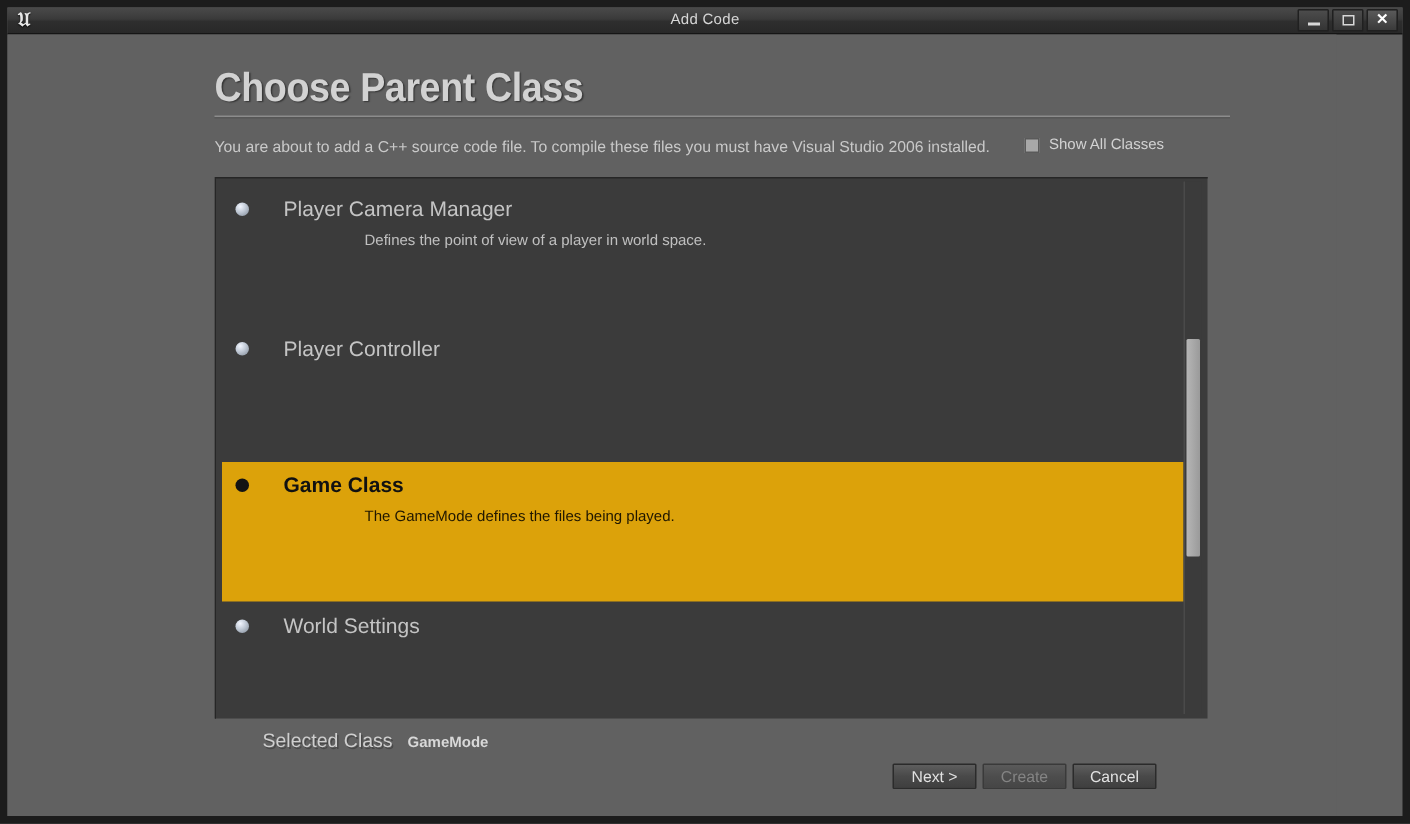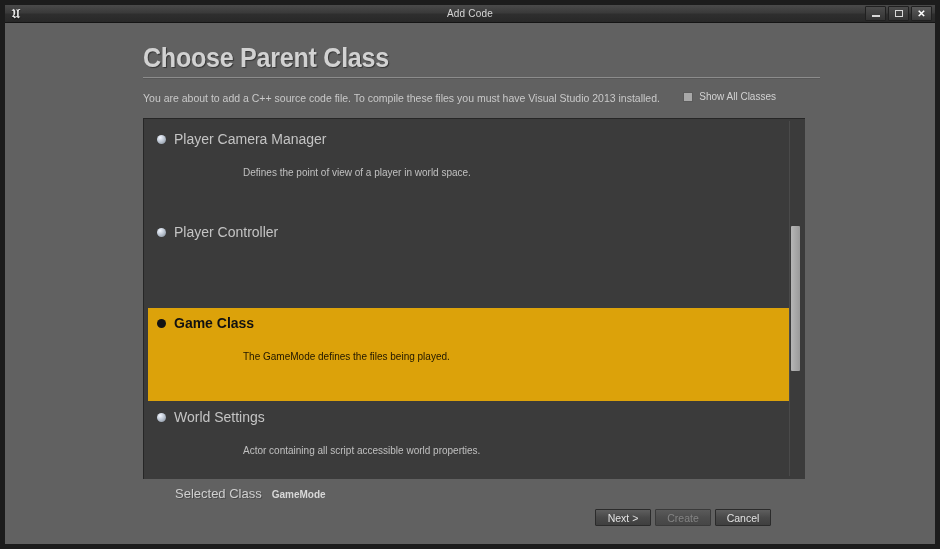--- a/index.html
+++ b/index.html
@@ -181,21 +181,21 @@
     width: 643px;
     box-sizing: border-box;
     padding: 7px 0 0 0;
   }
   .class-row.selected {
     background: #dca20a;
   }
   .class-title {
     display: flex;
     align-items: center;
-    gap: 8px;
+    gap: 23px;
     padding-left: 9px;
     font-size: 14px;
     color: #c4c4c4;
   }
   .class-row.selected .class-title {
     color: #111111;
     font-weight: bold;
   }
   .bullet {
     display: inline-block;
@@ -203,21 +203,21 @@
     height: 9px;
     border-radius: 50%;
     background: radial-gradient(circle at 35% 30%, #f2f6ff 0%, #bfc8d4 45%, #7d8794 100%);
     flex: none;
   }
   .class-row.selected .bullet {
     background: #131313;
   }
   .class-desc {
     padding-left: 95px;
-    margin-top: 20px;
+    margin-top: 8px;
     font-size: 10px;
     color: #c0c0c0;
   }
   .class-row.selected .class-desc {
     color: #201700;
   }
 
   
   .scroll-track {
     position: absolute;
@@ -302,21 +302,21 @@
           <i class="glyph-max"></i>
         </div>
       <div class="win-btn win-btn-close">✕</div>
     </div>
   </div>
 
   <div class="page">
 
     <div class="header-title">Choose Parent Class</div>
     <div class="header-rule"></div>
-    <div class="header-desc">You are about to add a C++ source code file. To compile these files you must have Visual Studio 2013 installed.</div>
+    <div class="header-desc">You are about to add a C++ source code file. To compile these files you must have Visual Studio 2006 installed.</div>
 
     <div class="show-all">
       <span class="checkbox"></span>
       <span class="show-all-label">Show All Classes</span>
     </div>
 
     <div class="list-panel">
       <div class="list-inner" id="list-inner">
           <div class="class-row" style="top: 6px; height: 82px;">
             <div class="class-title">
@@ -336,21 +336,20 @@
               <span class="bullet"></span>
               <span>Game Class</span>
             </div>
             <div class="class-desc">The GameMode defines the files being played.</div>
           </div>
           <div class="class-row" style="top: 284px; height: 75px;">
             <div class="class-title">
               <span class="bullet"></span>
               <span>World Settings</span>
             </div>
-            <div class="class-desc">Actor containing all script accessible world properties.</div>
           </div>
         </div>
 
       <div class="scroll-track">
         <div class="scroll-thumb"></div>
       </div>
     </div>
 
     <div class="selected-class">
       <span class="selected-class-label">Selected Class</span>

